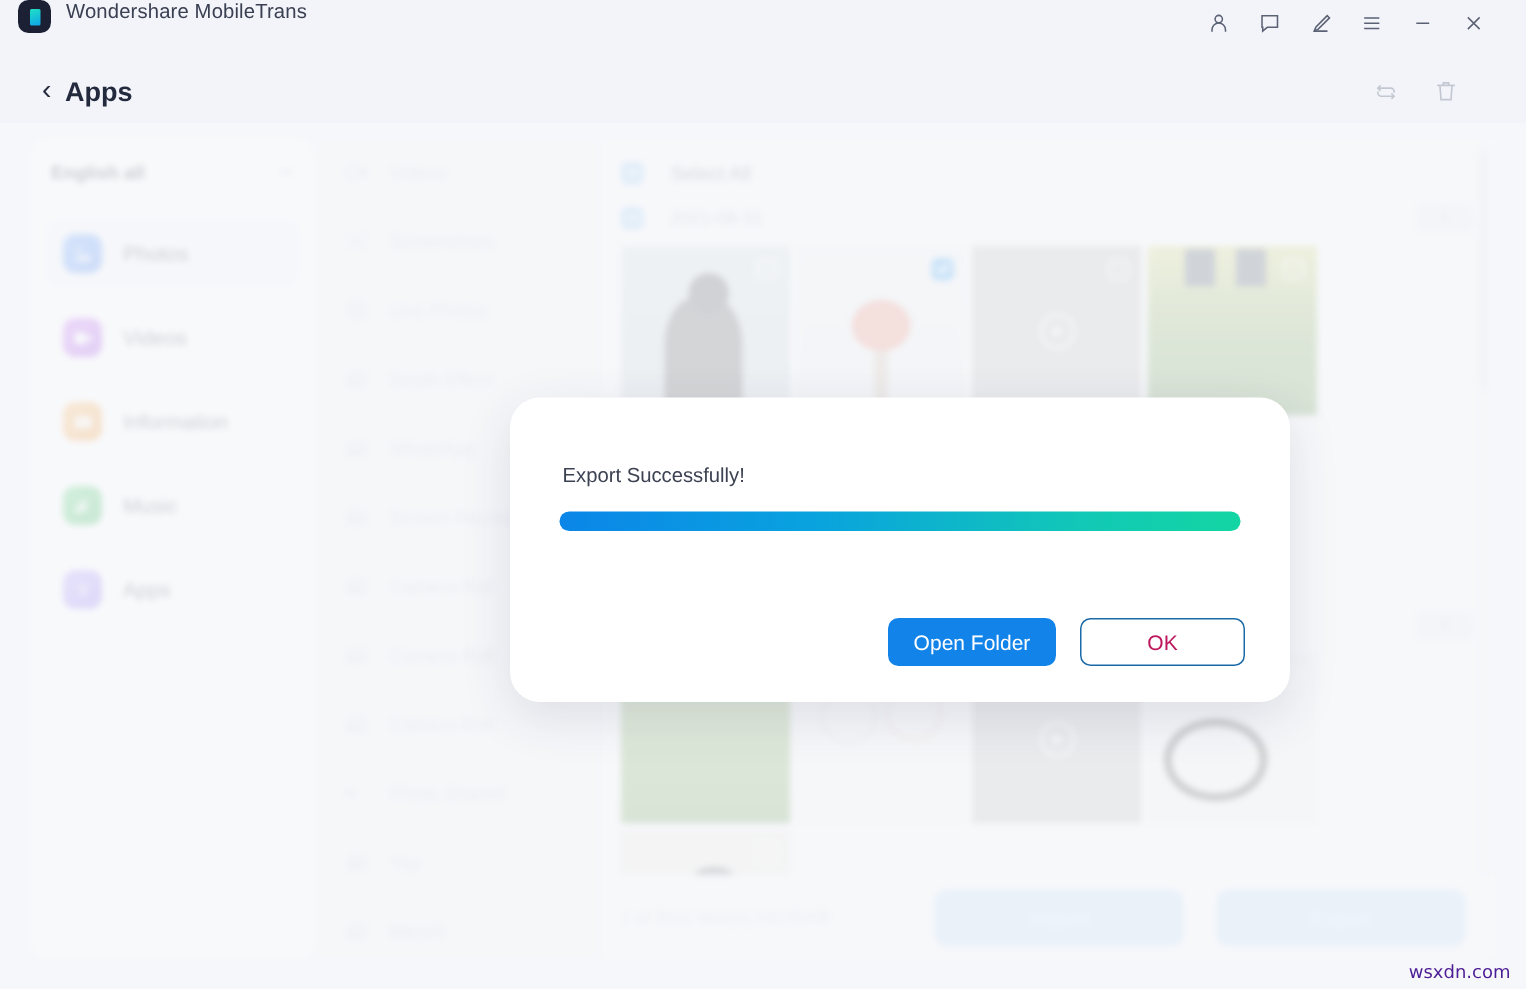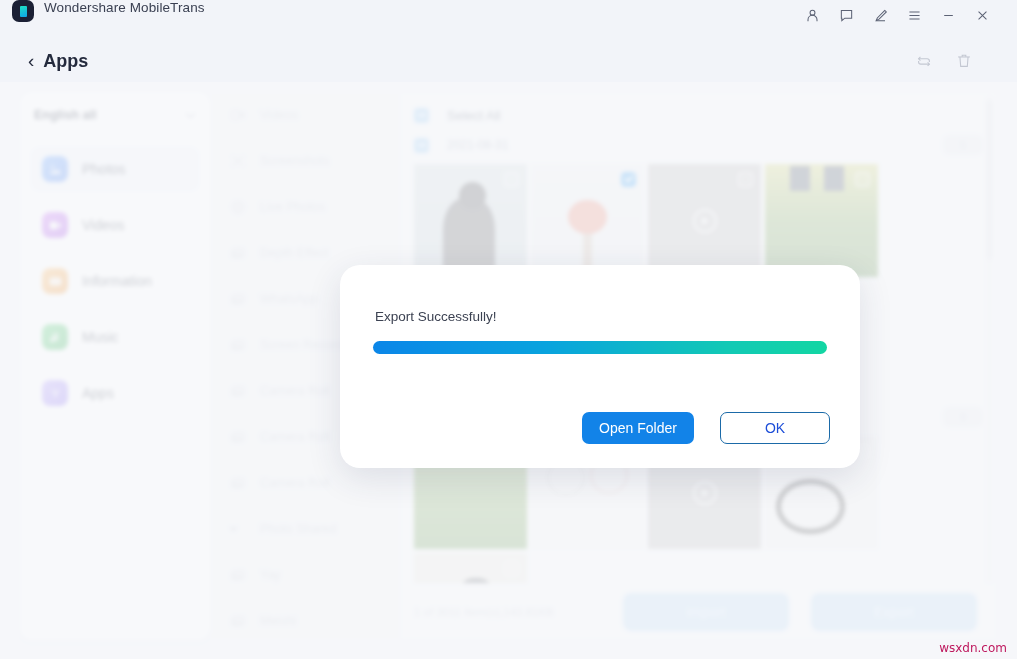--- a/index.html
+++ b/index.html
@@ -229,32 +229,32 @@
   .modal .mtitle {
     position: absolute; left: 35px; top: 44px;
     font-size: 13.5px; color: #3c4252;
   }
   .pbar {
     position: absolute; left: 33px; top: 76px; width: 454px; height: 13px;
     border-radius: 7px;
     background: linear-gradient(90deg,#0b86e8 0%, #09a3de 38%, #12c9b5 78%, #13d6a3 100%);
   }
   .mbtns {
-    position: absolute; right: 30px; bottom: 24px; display: flex; align-items: center; gap: 26px; text-align: right;
+    position: absolute; right: 30px; bottom: 24px; display: flex; align-items: center; gap: 16px; text-align: right;
   }
   .mbtn {
     height: 32px; border-radius: 7px; display:flex; align-items:center; justify-content:center;
     font-size: 14px; cursor: default;
   }
   .mbtn.primary { width: 112px; background: #1283e8; color: #fff; }
-  .mbtn.ghost { width: 110px; background: #fff; color: #1d4ed8; border: 1px solid #1b6aa8; }
+  .mbtn.ghost { width: 110px; background: #fff; color: #be185d; border: 1px solid #1b6aa8; }
 
   .watermark {
     position: absolute; right: 10px; bottom: 4px;
-    font-size: 12px; color: #be185d; font-family: "DejaVu Sans", sans-serif;
+    font-size: 12px; color: #4c1d95; font-family: "DejaVu Sans", sans-serif;
   }
 </style>
 </head>
 <body>
 
 <div id="app">
 
   <div class="titlebar">
     <div class="logo">
         <i></i>

